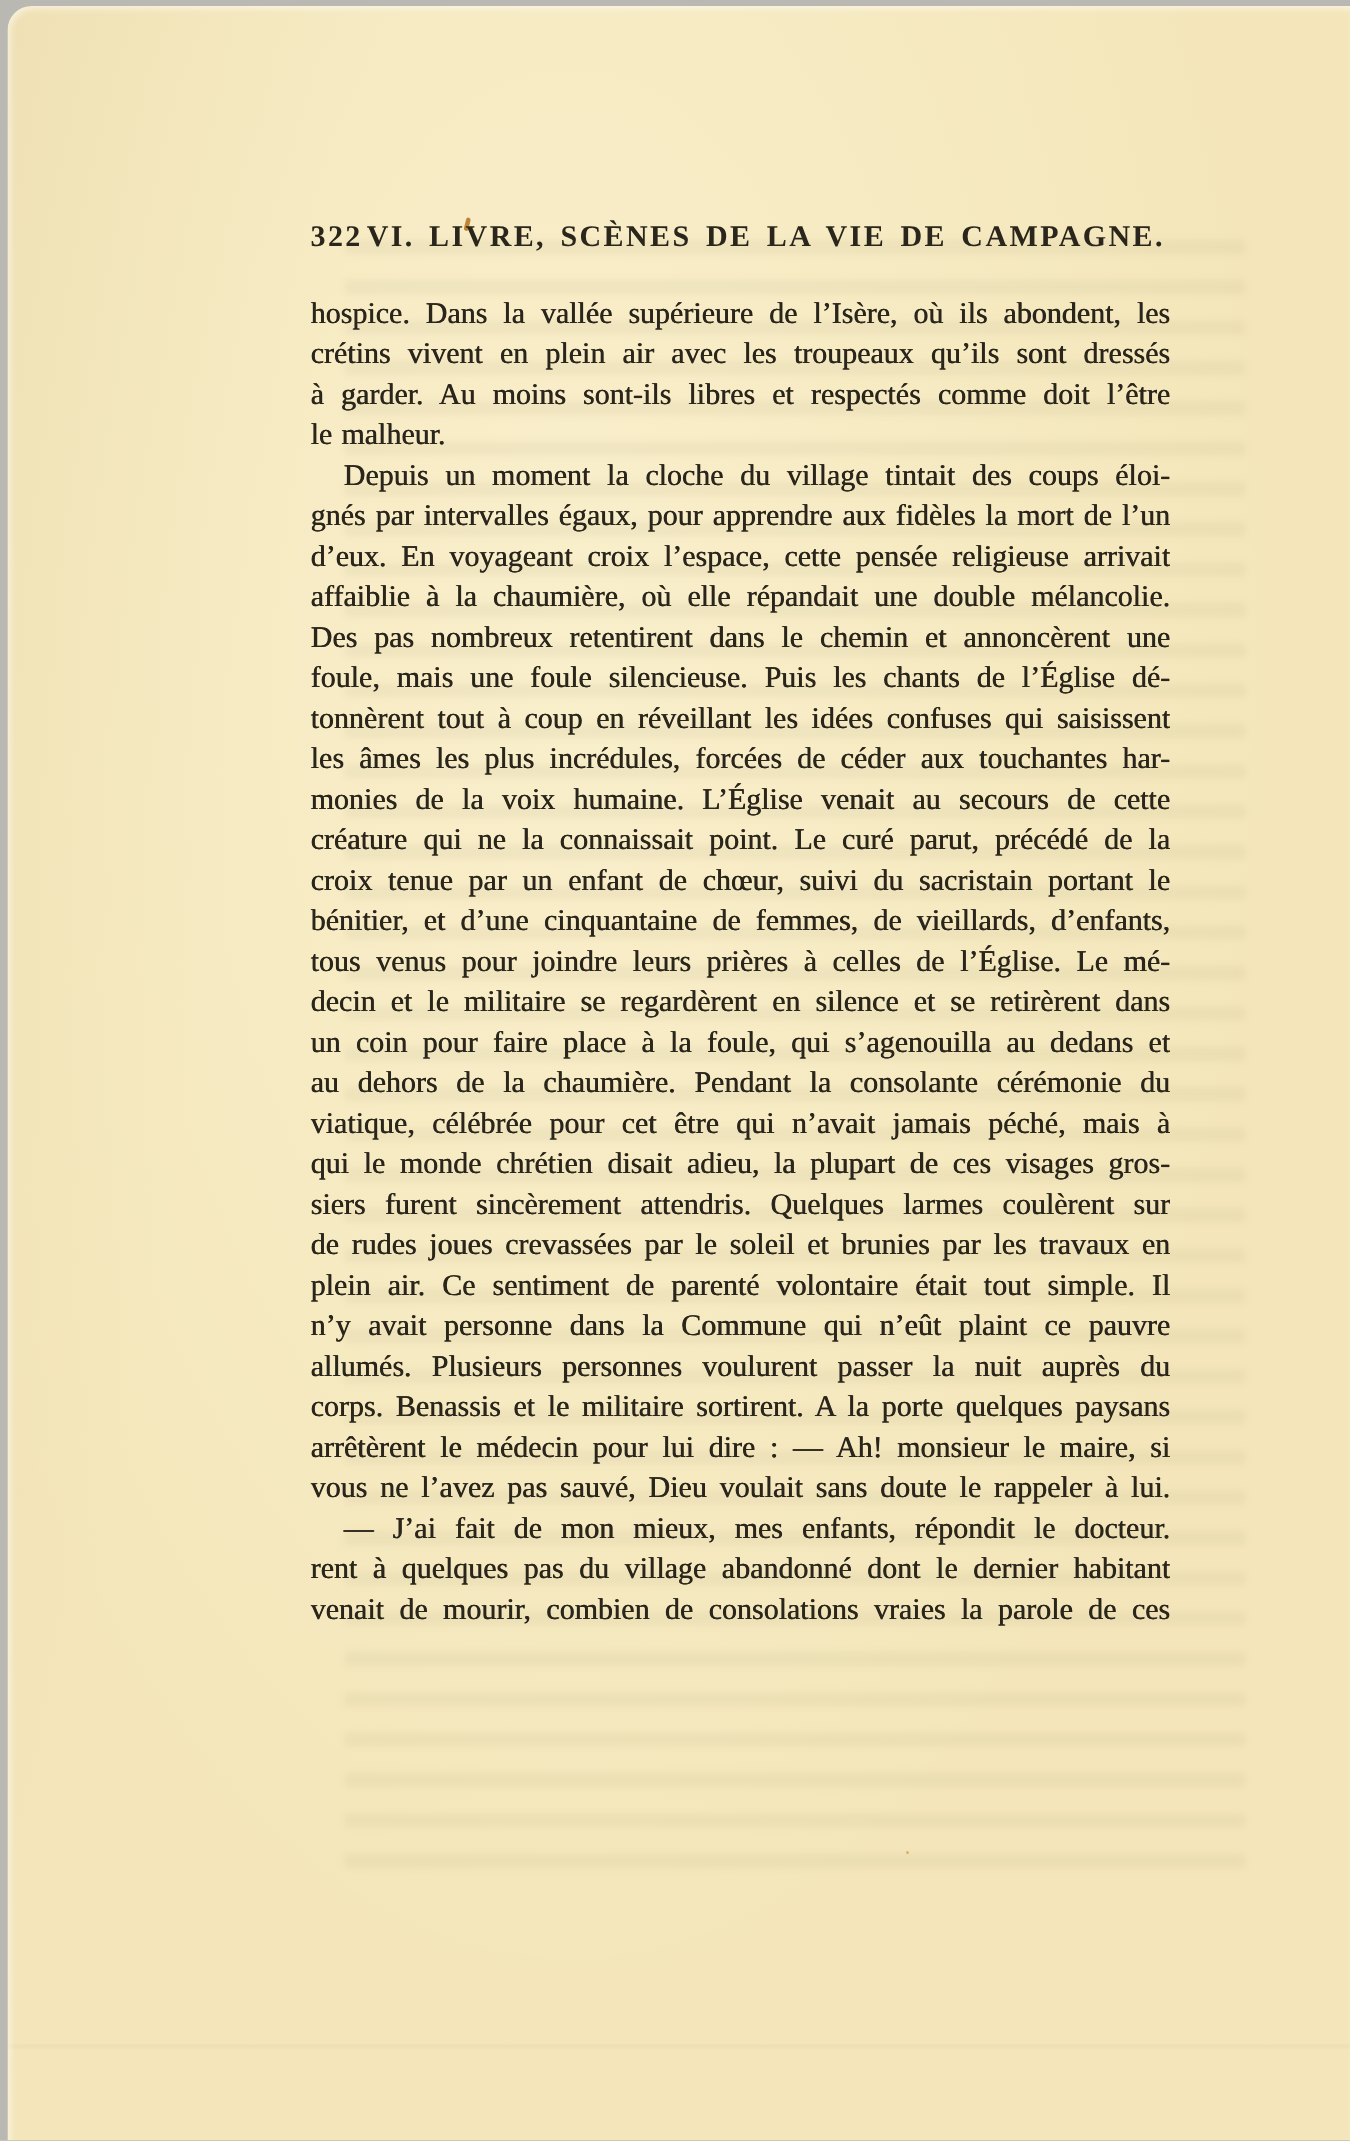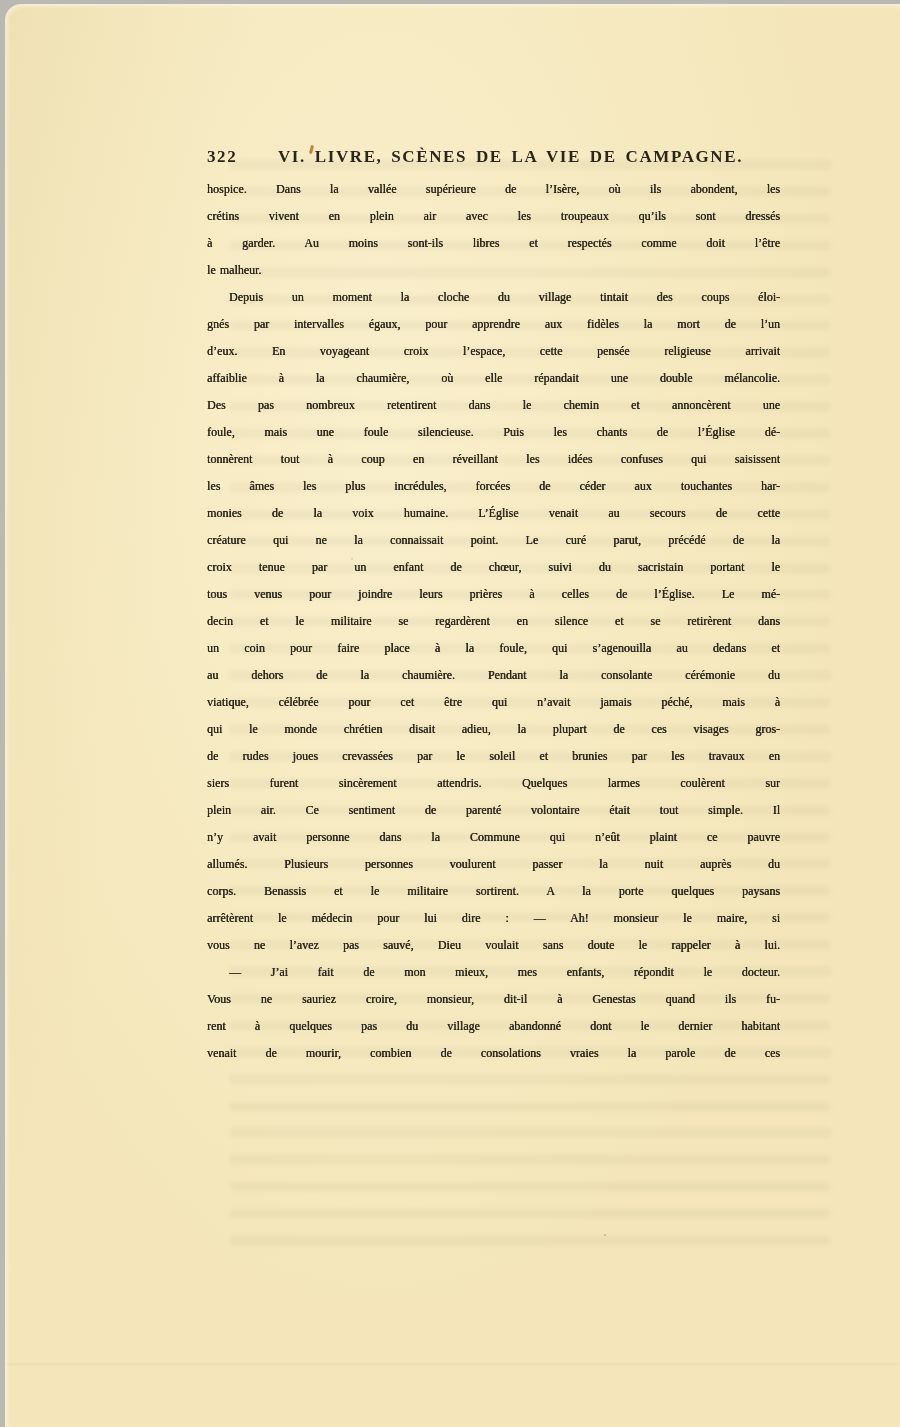--- a/index.html
+++ b/index.html
@@ -60,39 +60,39 @@
   .content {
     position: absolute;
     left: 207px;
     top: 147px;
     width: 573px;
     color: var(--ink, #2b261c);
   }
   .page-header {
     position: relative;
     height: 27px;
-    font-size: 17px;
+    font-size: 20px;
     font-weight: bold;
     letter-spacing: 1.6px;
   }
   .page-number {
     position: absolute;
     left: 0;
     top: 0;
   }
   .running-title {
     display: block;
     text-align: center;
     padding-left: 34px;
     word-spacing: 3px;
     white-space: nowrap;
   }
   .page-body {
-    margin-top: 2px;
-    font-size: 12px;
+    margin-top: 22px;
+    font-size: 20px;
     line-height: 27px;
     text-shadow: 0.35px 0 0 currentColor;
   }
   .line {
     height: 27px;
     overflow: hidden;
     text-align: justify;
     text-align-last: justify;
     word-spacing: 1px;
   }
@@ -126,37 +126,37 @@
         <div class="line">gnés par intervalles égaux, pour apprendre aux fidèles la mort de l’un</div>
         <div class="line">d’eux. En voyageant croix l’espace, cette pensée religieuse arrivait</div>
         <div class="line">affaiblie à la chaumière, où elle répandait une double mélancolie.</div>
         <div class="line">Des pas nombreux retentirent dans le chemin et annoncèrent une</div>
         <div class="line">foule, mais une foule silencieuse. Puis les chants de l’Église dé-</div>
         <div class="line">tonnèrent tout à coup en réveillant les idées confuses qui saisissent</div>
         <div class="line">les âmes les plus incrédules, forcées de céder aux touchantes har-</div>
         <div class="line">monies de la voix humaine. L’Église venait au secours de cette</div>
         <div class="line">créature qui ne la connaissait point. Le curé parut, précédé de la</div>
         <div class="line">croix tenue par un enfant de chœur, suivi du sacristain portant le</div>
+        <div class="line">bénitier, et d’une cinquantaine de femmes, de vieillards, d’enfants,</div>
         <div class="line">tous venus pour joindre leurs prières à celles de l’Église. Le mé-</div>
         <div class="line">decin et le militaire se regardèrent en silence et se retirèrent dans</div>
         <div class="line">un coin pour faire place à la foule, qui s’agenouilla au dedans et</div>
         <div class="line">au dehors de la chaumière. Pendant la consolante cérémonie du</div>
         <div class="line">viatique, célébrée pour cet être qui n’avait jamais péché, mais à</div>
         <div class="line">qui le monde chrétien disait adieu, la plupart de ces visages gros-</div>
+        <div class="line">siers furent sincèrement attendris. Quelques larmes coulèrent sur</div>
         <div class="line">de rudes joues crevassées par le soleil et brunies par les travaux en</div>
-        <div class="line">siers furent sincèrement attendris. Quelques larmes coulèrent sur</div>
         <div class="line">plein air. Ce sentiment de parenté volontaire était tout simple. Il</div>
         <div class="line">n’y avait personne dans la Commune qui n’eût plaint ce pauvre</div>
       </div>
       <div>
         <div class="line">allumés. Plusieurs personnes voulurent passer la nuit auprès du</div>
         <div class="line">corps. Benassis et le militaire sortirent. A la porte quelques paysans</div>
         <div class="line">arrêtèrent le médecin pour lui dire : — Ah! monsieur le maire, si</div>
         <div class="line">vous ne l’avez pas sauvé, Dieu voulait sans doute le rappeler à lui.</div>
       </div>
       <div>
         <div class="line indent">— J’ai fait de mon mieux, mes enfants, répondit le docteur.</div>
-        <div class="line">Vous ne sauriez croire, monsieur, dit-il à Genestas quand ils fu-</div>
         <div class="line">rent à quelques pas du village abandonné dont le dernier habitant</div>
         <div class="line">venait de mourir, combien de consolations vraies la parole de ces</div>
       </div>
     </div>
 </div>
 
 </body></html>

